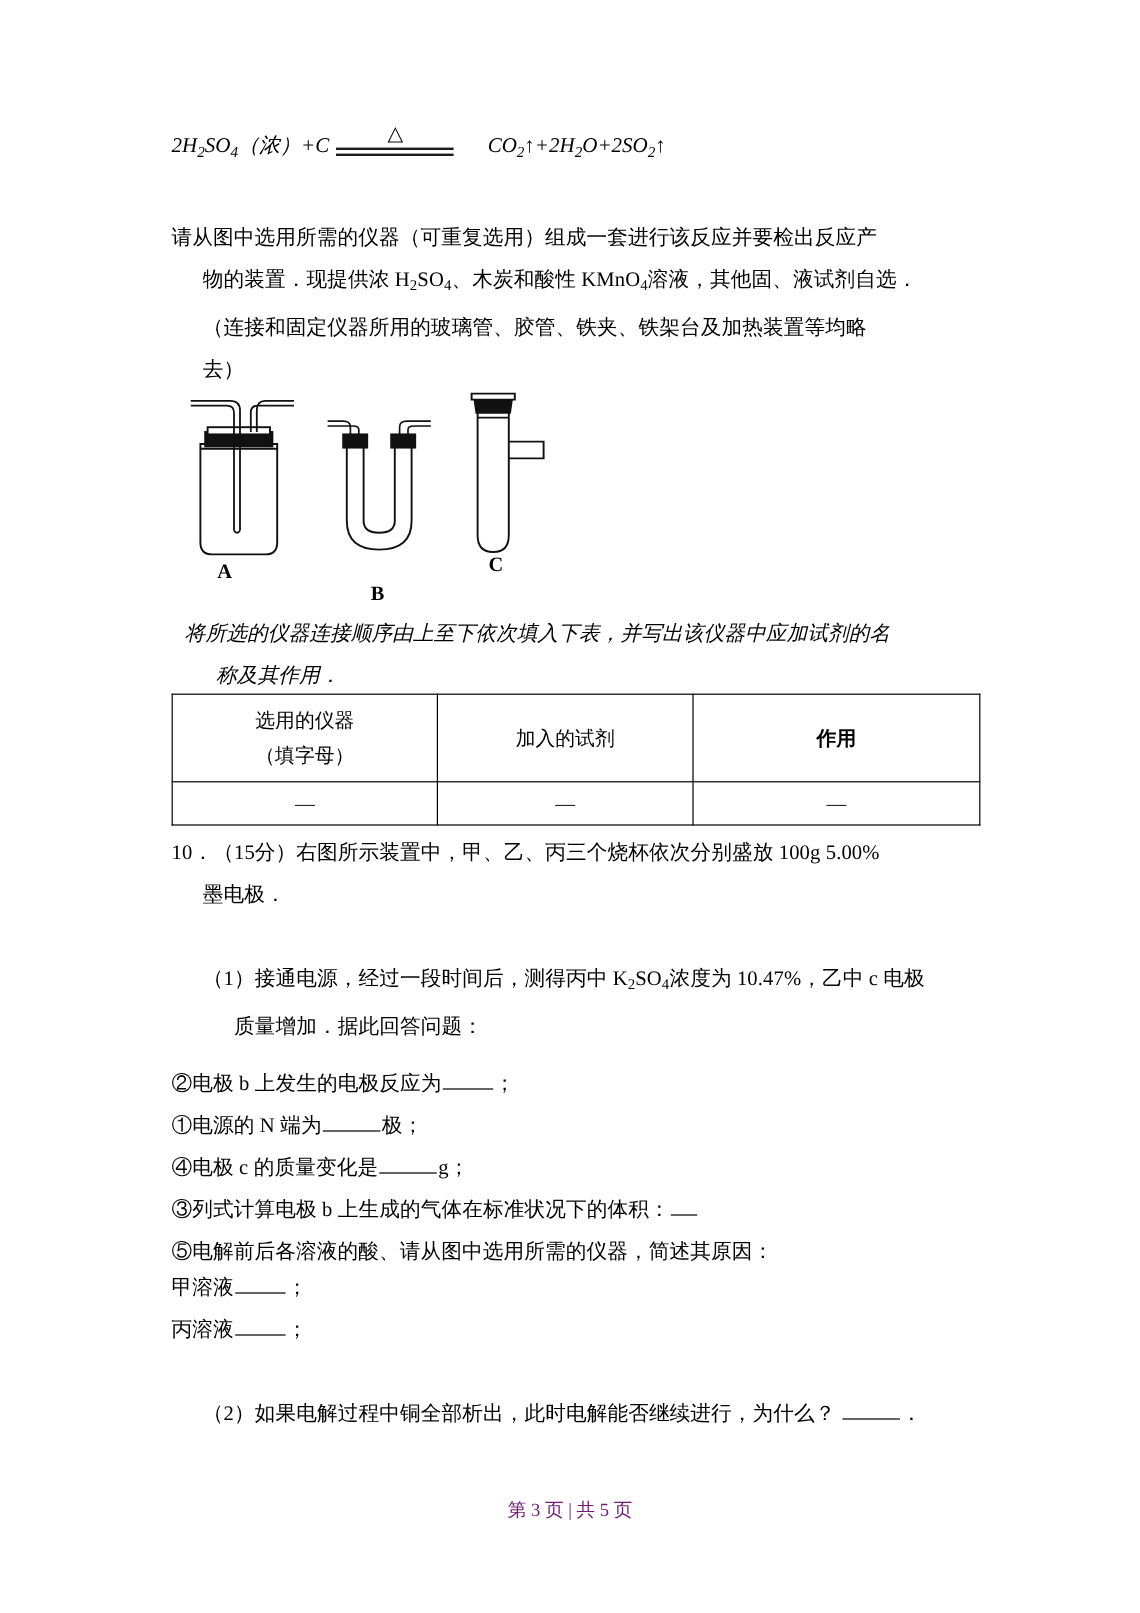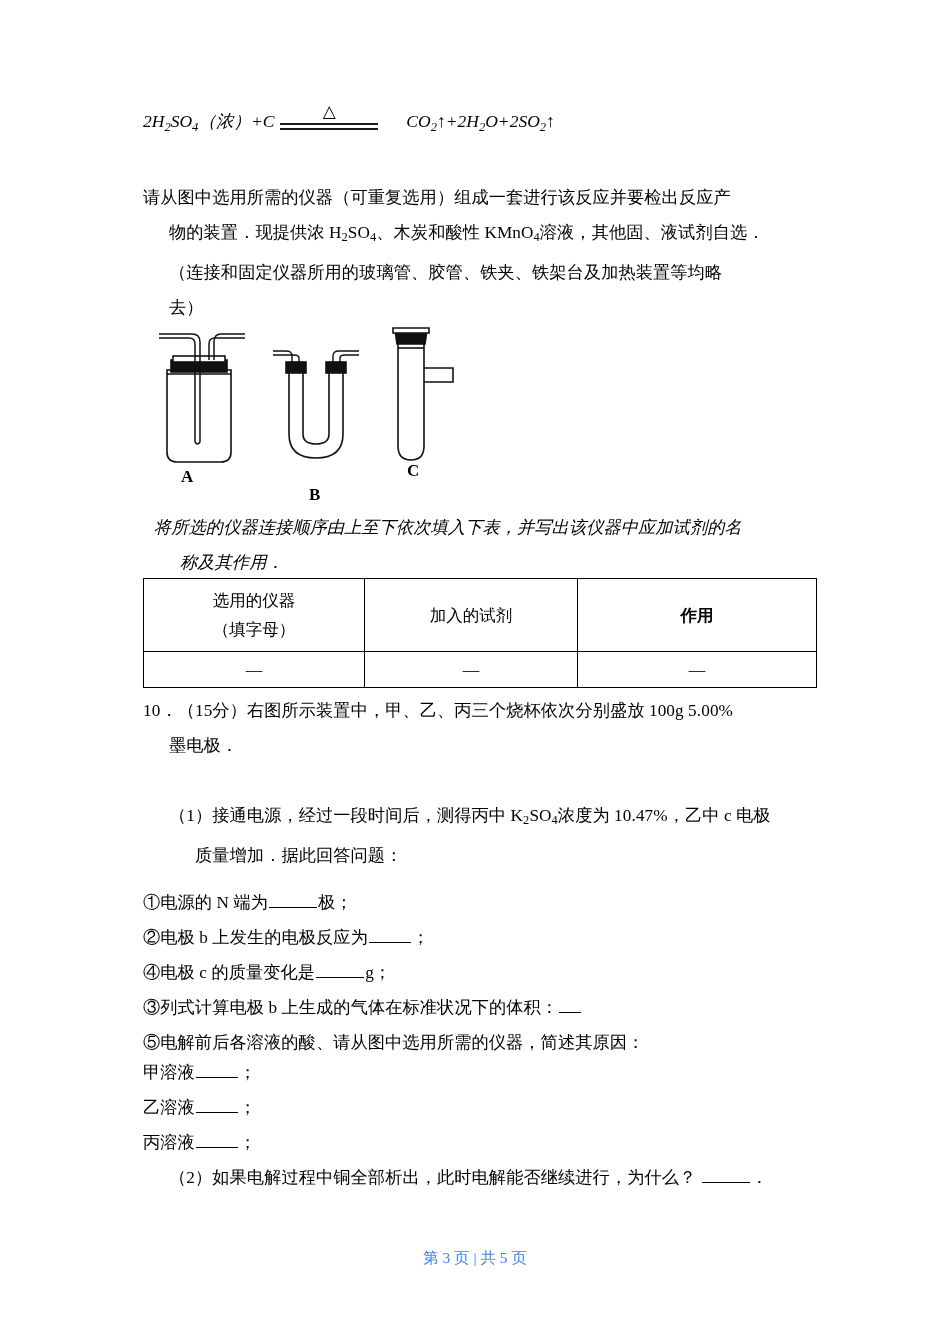--- a/index.html
+++ b/index.html
@@ -123,21 +123,21 @@
   .blank.w-xs { width: 22px; }
 
   
   .footer {
     position: absolute;
     left: 0;
     top: 1248px;
     width: 950px;
     text-align: center;
     font-size: 15.5px;
-    color: #3b82f6;
+    color: #701a75;
   }
 </style>
 </head>
 <body>
 
 <div class="page">
 
   <div class="equation-row">
     <span class="eq-left">2H<sub>2</sub>SO<sub>4</sub>（浓）+C</span>
     <span class="arrow">
@@ -250,42 +250,39 @@
     <div class="line indent">墨电极．</div>
   </div>
 
   <div class="para" style="left:143px; top:798px; width:700px;">
     <div class="line indent">（1）接通电源，经过一段时间后，测得丙中 K<sub>2</sub>SO<sub>4</sub>浓度为 10.47%，乙中 c 电极</div>
     <div class="line" style="padding-left:52px;">质量增加．据此回答问题：</div>
   </div>
 
   <div class="para" style="left:143px; top:885px; width:700px;">
     <div class="line">
+      <span>②</span><span>电极 b 上发生的电极反应为</span><span class="blank w-sm"></span><span>；</span>
+    </div>
+    <div class="line">
       <span>①</span><span>电源的 N 端为</span><span class="blank w-md"></span><span>极；</span>
     </div>
     <div class="line">
-      <span>②</span><span>电极 b 上发生的电极反应为</span><span class="blank w-sm"></span><span>；</span>
-    </div>
-    <div class="line">
       <span>④</span><span>电极 c 的质量变化是</span><span class="blank w-md"></span><span>g；</span>
     </div>
     <div class="line">
       <span>③</span><span>列式计算电极 b 上生成的气体在标准状况下的体积：</span><span class="blank w-xs"></span>
     </div>
     <div class="line">
       <span>⑤</span><span>电解前后各溶液的酸、请从图中选用所需的仪器，简述其原因：</span>
     </div>
   </div>
 
   <div class="para" style="left:143px; top:1055px; width:700px;">
     <div class="line">
       <span>甲溶液</span><span class="blank w-sm"></span><span>；</span>
-    </div>
-    <div class="line">
-      <span>乙溶液</span><span class="blank w-sm"></span><span>；</span>
     </div>
     <div class="line">
       <span>丙溶液</span><span class="blank w-sm"></span><span>；</span>
     </div>
   </div>
 
   <div class="para" style="left:143px; top:1160px; width:700px;">
     <div class="line indent">
       <span>（2）如果电解过程中铜全部析出，此时电解能否继续进行，为什么？</span>
       <span class="blank w-md"></span><span>．</span>

